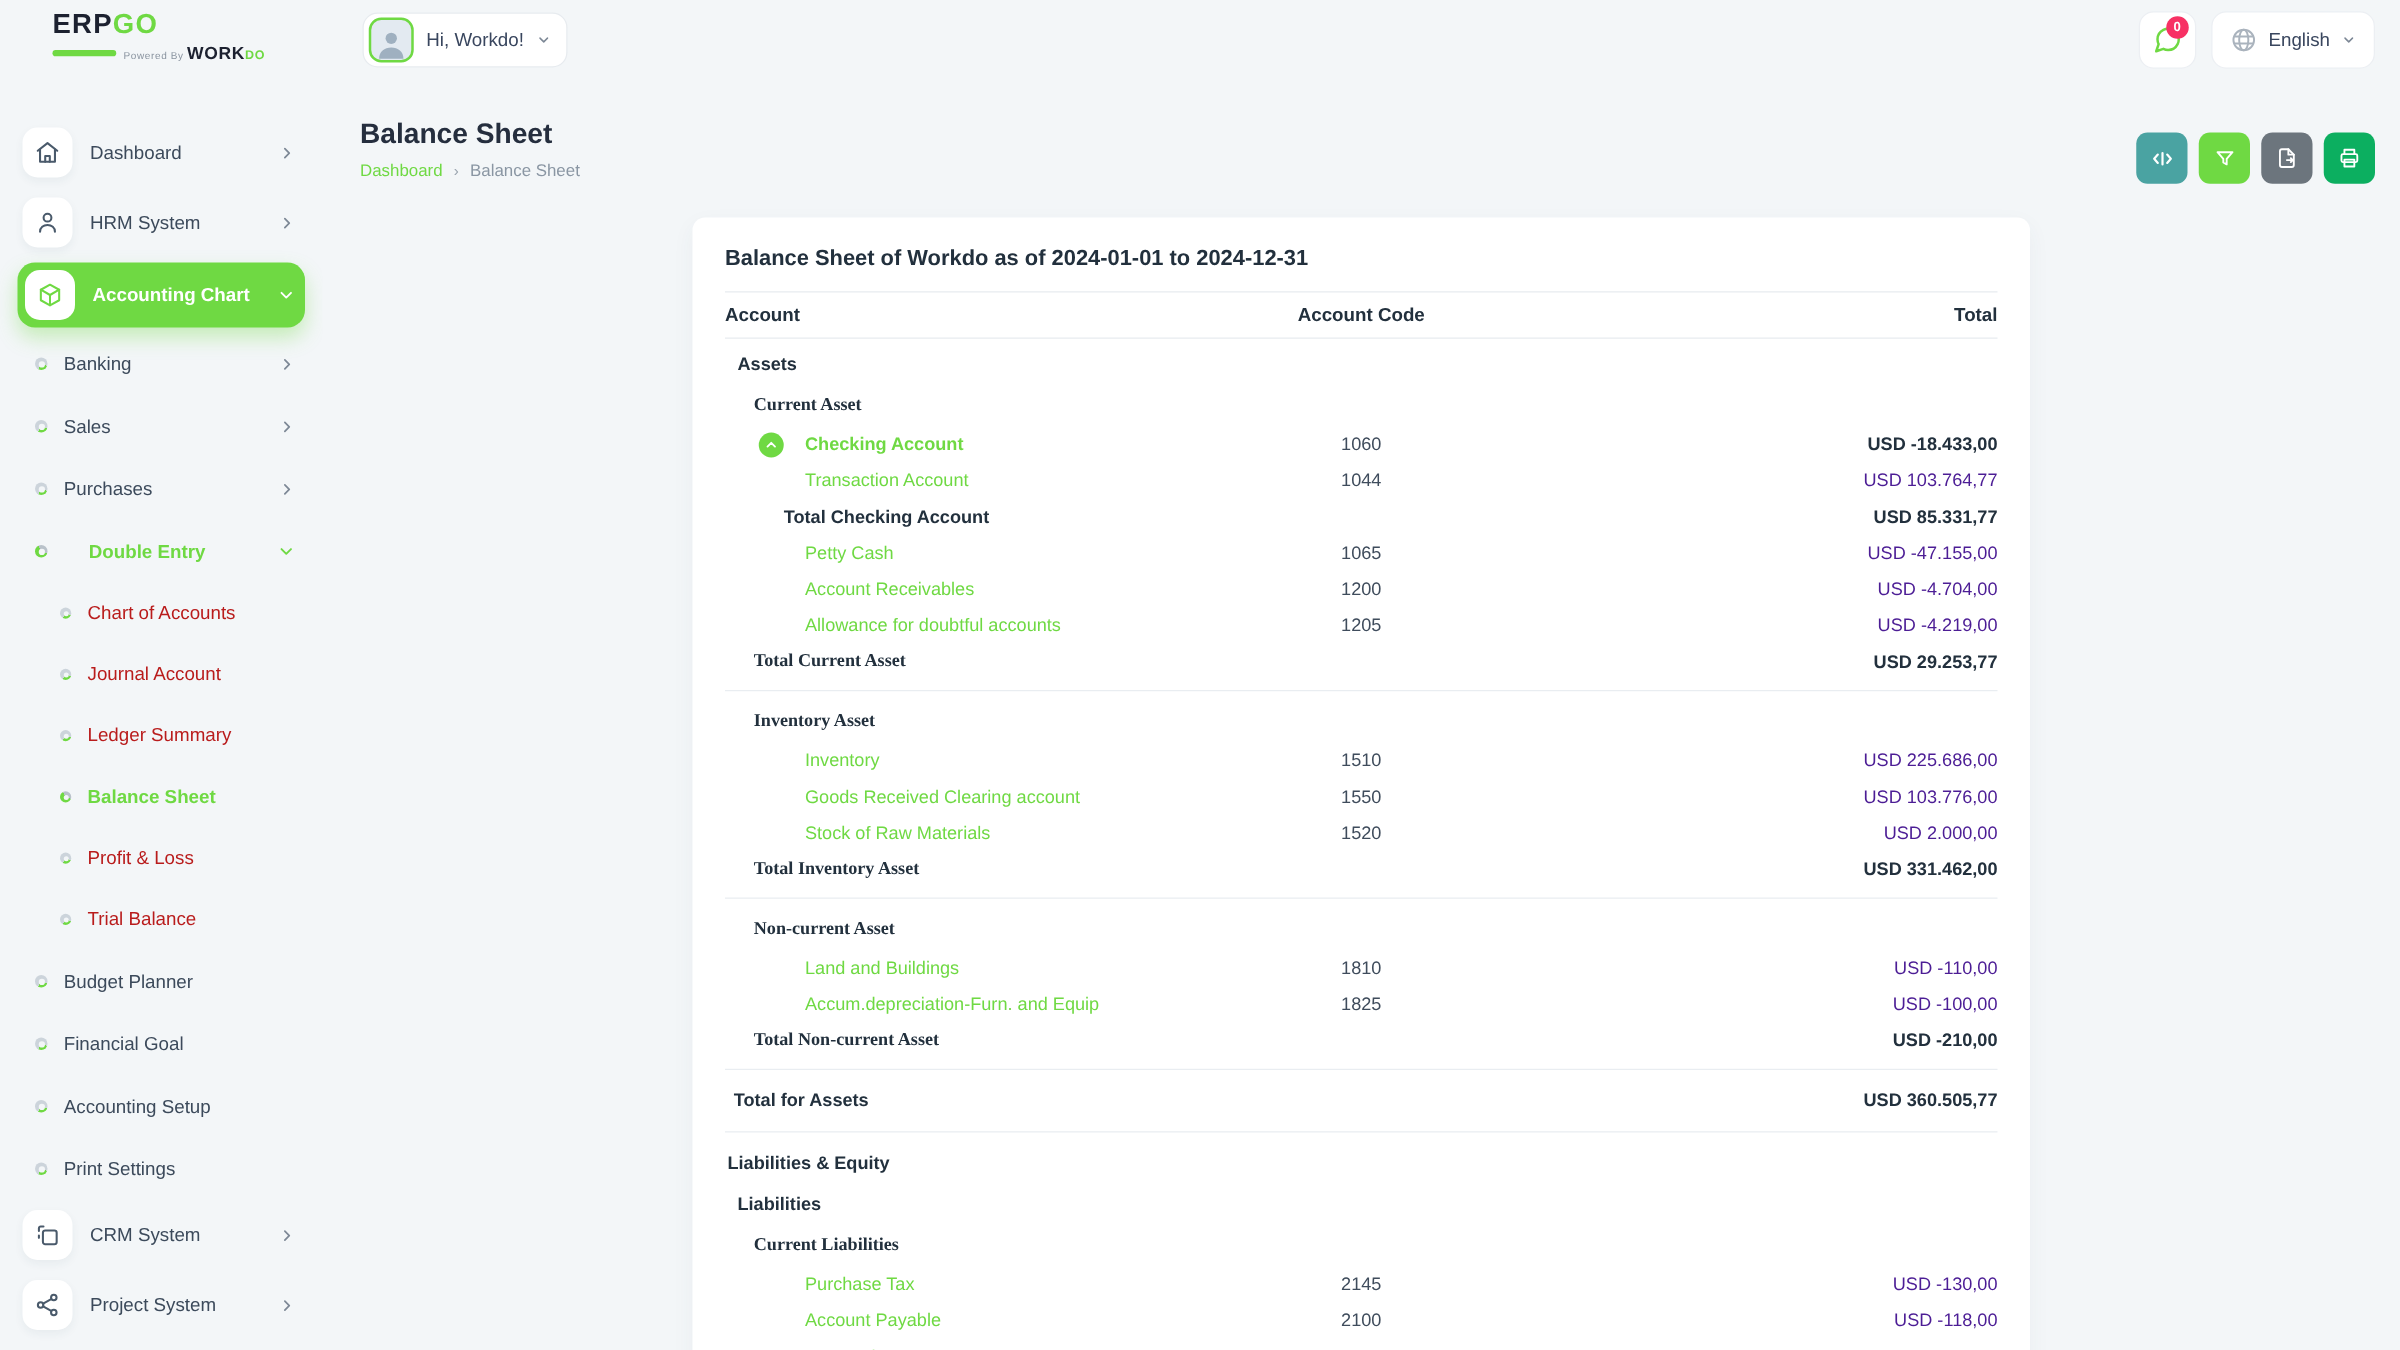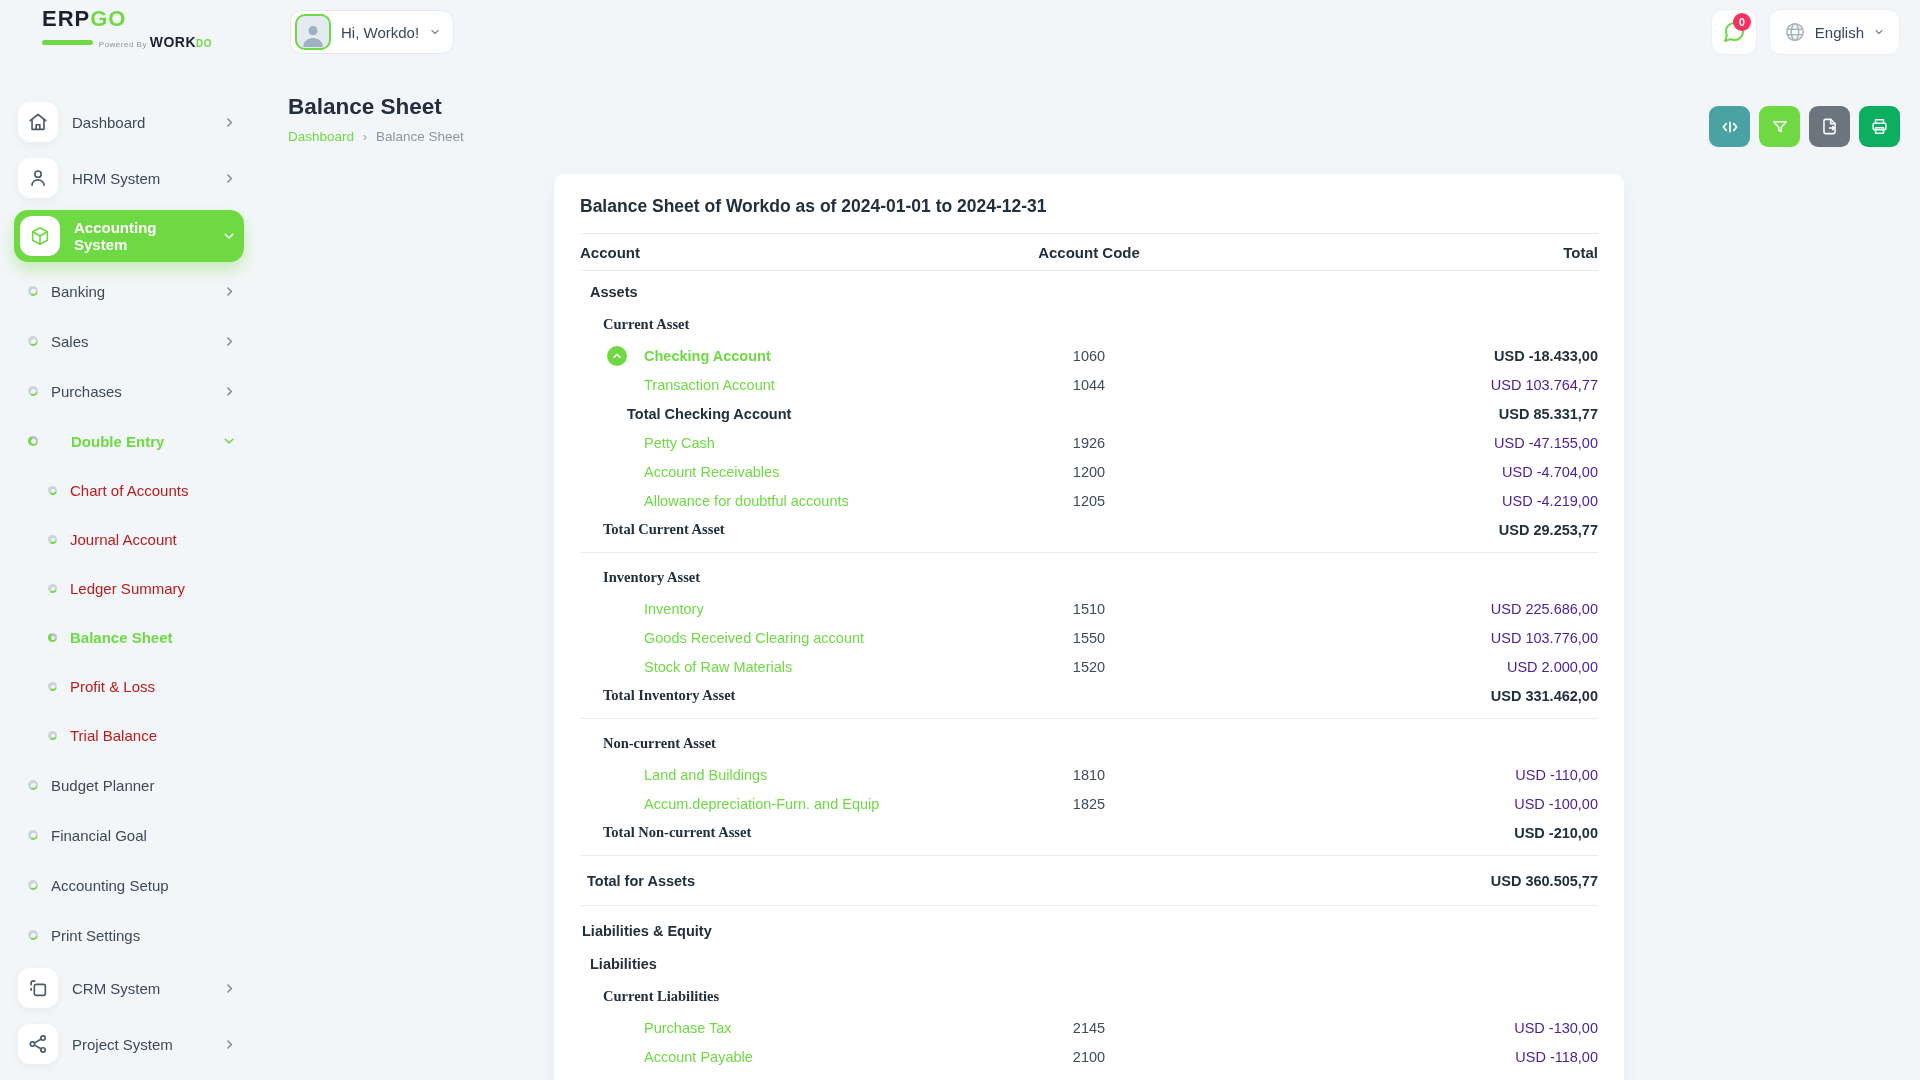--- a/index.html
+++ b/index.html
@@ -194,21 +194,21 @@
           </svg>
         </span>
       </div>
       <div class="s-item s-top s-active-pill">
         <span class="icon-card">
           <svg width="22" height="22" viewBox="0 0 24 24" fill="none" stroke="currentColor" stroke-width="1.8" stroke-linecap="round" stroke-linejoin="round">
             <path d="M12 3 20 7.4v9.2L12 21 4 16.6V7.4z"></path>
             <path d="M4 7.4 12 12l8-4.6M12 12v9"></path>
           </svg>
         </span>
-        <span class="s-label">Accounting System</span>
+        <span class="s-label">Accounting Chart</span>
         <span class="s-chevslot chev">
           <svg width="14" height="14" viewBox="0 0 24 24" fill="none" stroke="currentColor" stroke-width="2.6" stroke-linecap="round" stroke-linejoin="round">
             <path d="M5.5 9 12 15.5 18.5 9"></path>
           </svg>
         </span>
       </div>
       <div class="s-item s-sub">
         <span class="bullet "></span>
         <span class="s-label">Banking</span>
         <span class="s-chevslot chev">
@@ -393,21 +393,21 @@
             <span class="cell-code">1044</span>
             <span class="cell-total tot-green">USD 103.764,77</span>
           </div>
           <div class="row ">
             <span class="cell-name nm-dark ind3">Total Checking Account</span>
             <span class="cell-code"></span>
             <span class="cell-total tot-dark">USD 85.331,77</span>
           </div>
           <div class="row ">
             <span class="cell-name nm-green ind4">Petty Cash</span>
-            <span class="cell-code">1926</span>
+            <span class="cell-code">1065</span>
             <span class="cell-total tot-green">USD -47.155,00</span>
           </div>
           <div class="row ">
             <span class="cell-name nm-green ind4">Account Receivables</span>
             <span class="cell-code">1200</span>
             <span class="cell-total tot-green">USD -4.704,00</span>
           </div>
           <div class="row ">
             <span class="cell-name nm-green ind4">Allowance for doubtful accounts</span>
             <span class="cell-code">1205</span>

